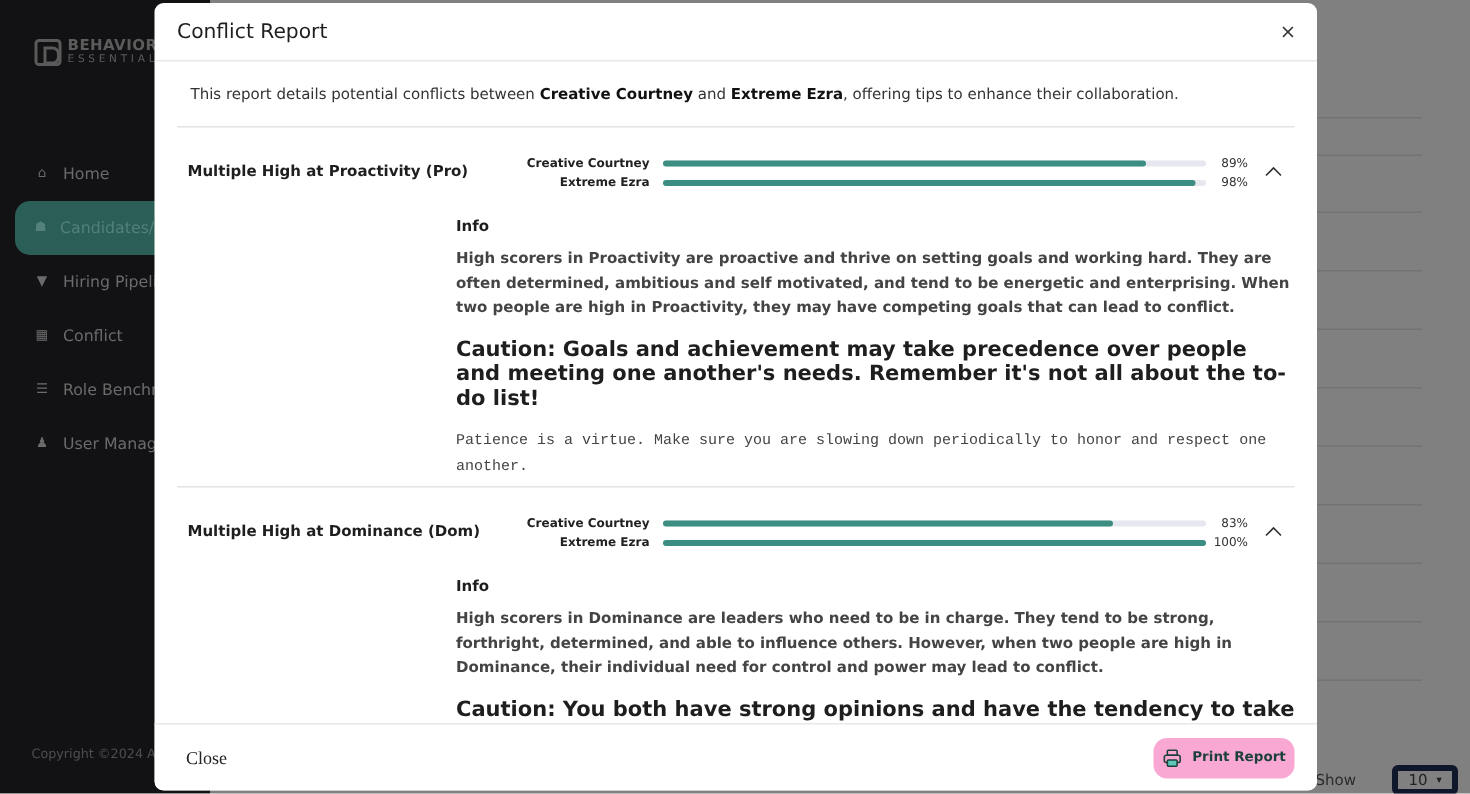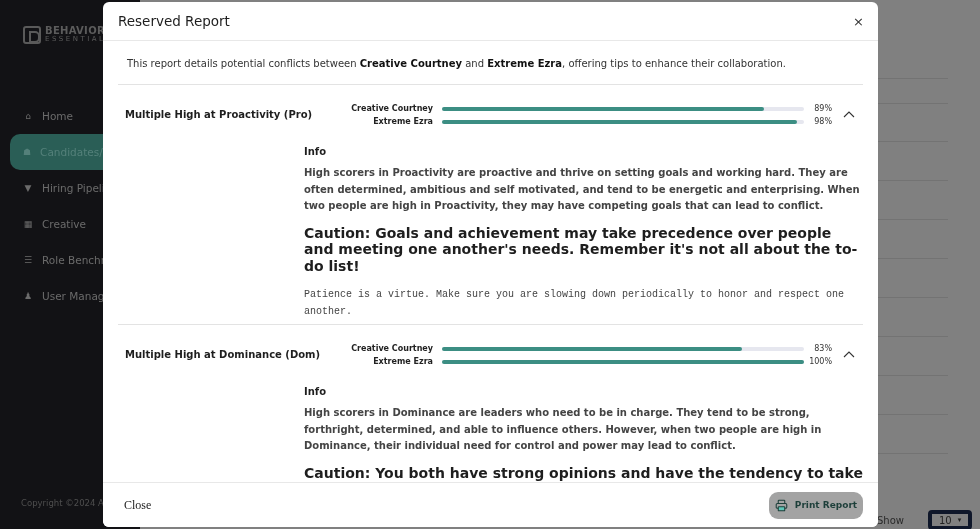--- a/index.html
+++ b/index.html
@@ -50,21 +50,21 @@
     .chev svg { width: 14px; height: 14px; }
 
     .sec-content { padding-left: 186px; padding-right: 0; }
     .sub-h { font-size: 10px; font-weight: bold; color: #1e1e1e; margin-bottom: 8px; }
     .para { font-size: 10px; color: #444; line-height: 16.5px; margin-bottom: 10px; font-weight: bold; }
     .caution { font-size: 14px; font-weight: bold; color: #1e1e1e; line-height: 16.5px; margin-bottom: 13px; }
     .tip-text { font-size: 10px; color: #444; line-height: 16.5px; padding-bottom: 4px; font-family: Liberation Mono, monospace; }
 
     .modal-footer { position: absolute; left: 0; right: 0; bottom: 0; height: 45px; border-top: 1px solid #e8e8e8; background: #fff; display: flex; align-items: center; justify-content: space-between; padding: 0 15px 0 21px; }
     .close-btn { font-size: 12px; color: #222; cursor: pointer; font-family: Liberation Serif, serif; }
-    .print-btn { background: #a3a3a3; border-radius: 9px; width: 94px; height: 27px; display: flex; align-items: center; justify-content: center; gap: 7px; font-size: 9px; font-weight: bold; color: #1d3f3a; cursor: pointer; }
+    .print-btn { background: #f9a8d4; border-radius: 9px; width: 94px; height: 27px; display: flex; align-items: center; justify-content: center; gap: 7px; font-size: 9px; font-weight: bold; color: #1d3f3a; cursor: pointer; }
     .print-btn svg { width: 13px; height: 13px; }
   </style>
 </head>
 <body>
 
 <aside class="sidebar">
   <div class="logo">
     <div class="logo-mark"></div>
     <div class="logo-text">
       <span class="l1">BEHAVIORAL</span>
@@ -79,21 +79,21 @@
     <div class="nav-item active">
       <span class="nav-icon">☗</span>
       <span>Candidates/Employees</span>
     </div>
     <div class="nav-item">
       <span class="nav-icon">▼</span>
       <span>Hiring Pipelines</span>
     </div>
     <div class="nav-item">
       <span class="nav-icon">▦</span>
-      <span>Creative</span>
+      <span>Conflict</span>
     </div>
     <div class="nav-item">
       <span class="nav-icon">☰</span>
       <span>Role Benchmarks</span>
     </div>
     <div class="nav-item">
       <span class="nav-icon">♟</span>
       <span>User Management</span>
     </div>
   </nav>
@@ -117,21 +117,21 @@
 <div class="show-area">
   <span>Show</span>
   <div class="show-select">
     <span>10</span>
     <span style="font-size:7px">▾</span>
   </div>
 </div>
 
 <div class="modal">
   <div class="modal-header">
-    <span class="modal-title">Reserved Report</span>
+    <span class="modal-title">Conflict Report</span>
     <span class="close-x">×</span>
   </div>
 
   <div class="modal-body">
     <div class="intro">
       <span>This report details potential conflicts between </span>&nbsp;<b>Creative Courtney</b>&nbsp;<span> and </span>&nbsp;<b>Extreme Ezra</b><span>, offering tips to enhance their collaboration.</span>
     </div>
 
     <div class="section">
       <div class="sec-head">

